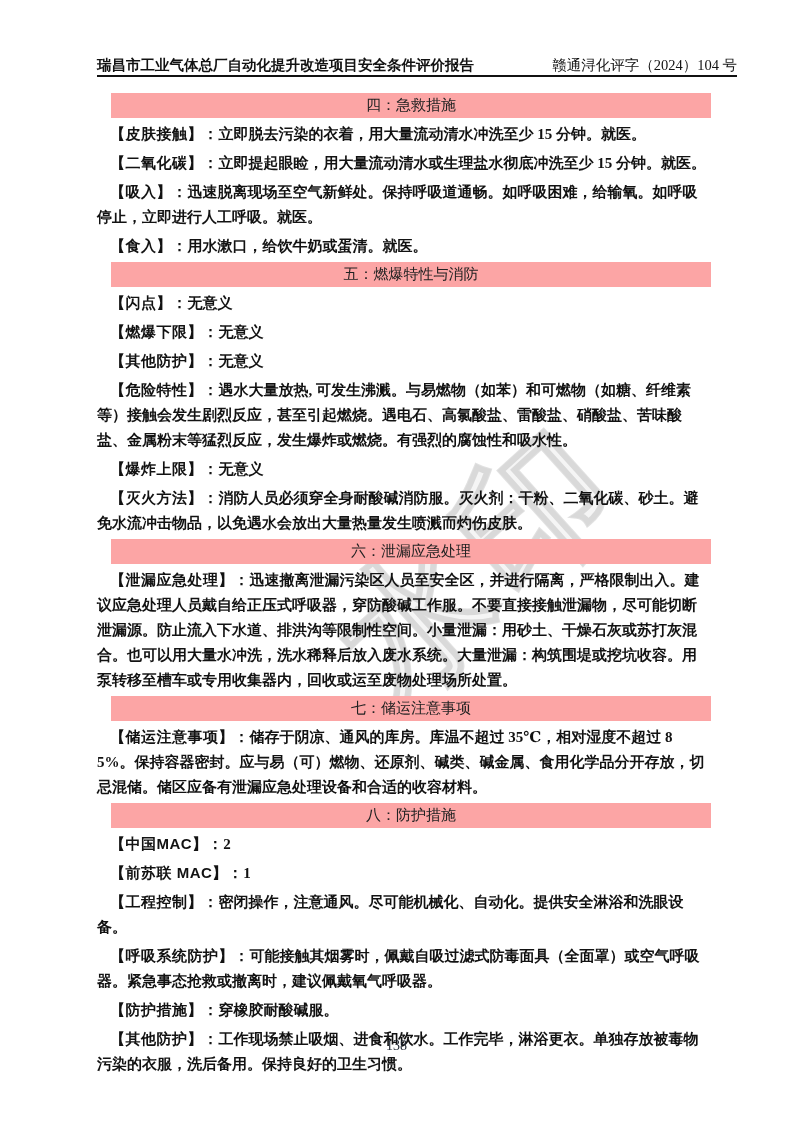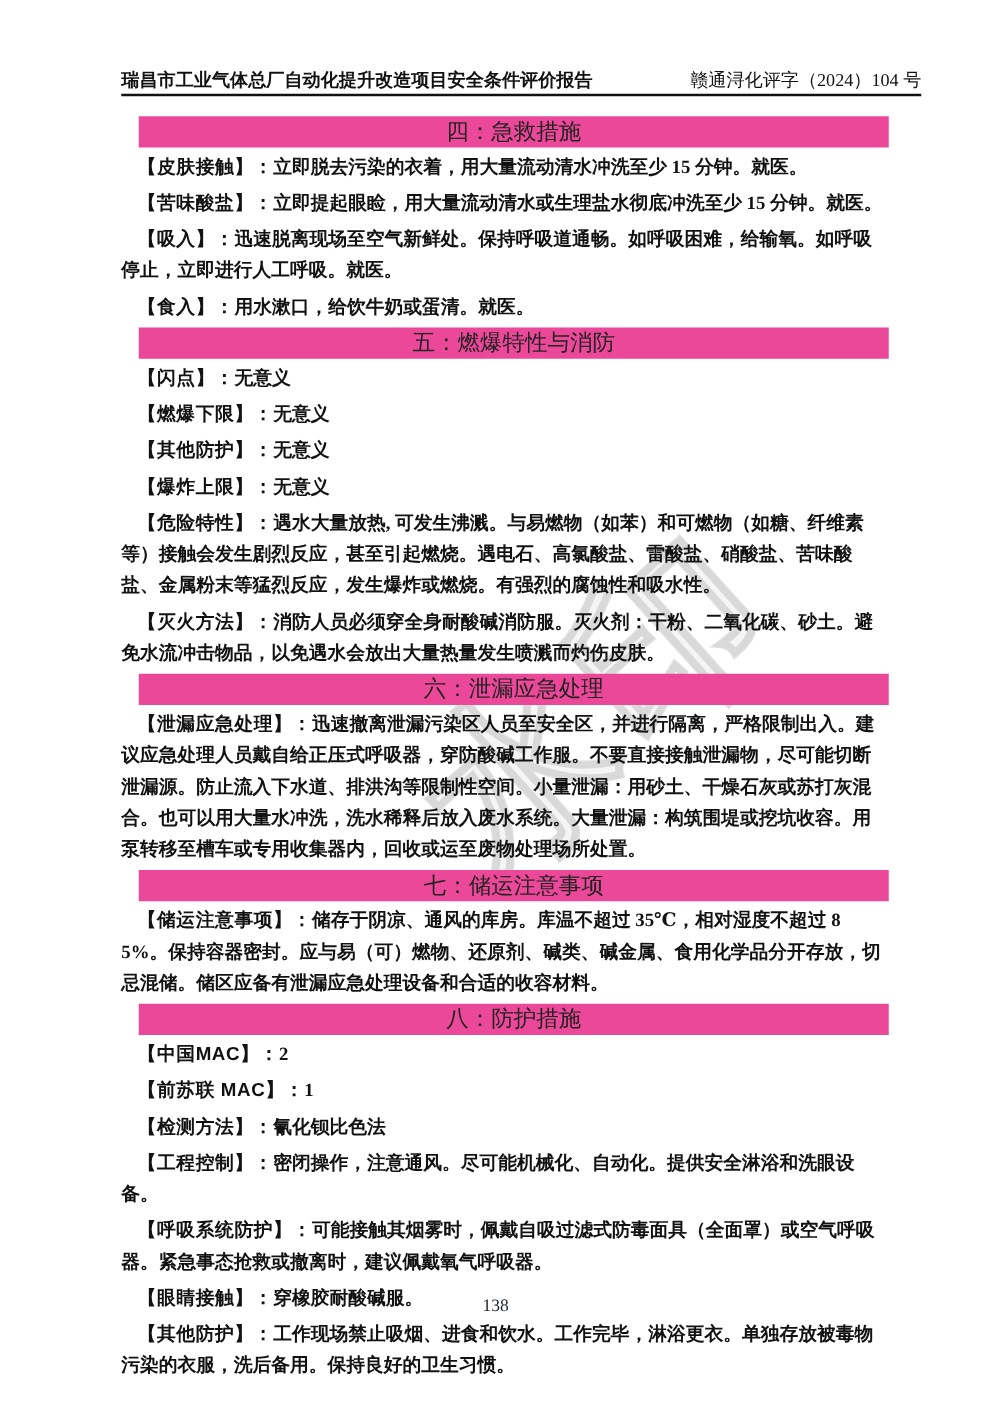--- a/index.html
+++ b/index.html
@@ -16,22 +16,22 @@
     display:flex;justify-content:space-between;align-items:flex-end;
     border-bottom:2px solid #111;padding-bottom:0;
     font-size:14.5px;font-weight:bold;line-height:19px;
   }
   .header .h-right{font-weight:normal;}
   
   .content{
     position:absolute;top:90px;left:97px;width:612px;
   }
   .section-heading{
-    background:#ec4899;color:#222;
-    text-align:center;font-size:18px;line-height:23px;
+    background:#fca5a5;color:#222;
+    text-align:center;font-size:15px;line-height:23px;
     margin:3px -2px 3px 14px;  
     padding:1px 0;
   }
   .item{
     margin:3px 0;font-size:15px;line-height:25px;
     text-indent:13px; 
     word-break:break-all;
   }
   .item .label{
     font-family:"Liberation Sans","DejaVu Sans",sans-serif;
@@ -63,41 +63,40 @@
   <div class="header">
     <span class="h-left">瑞昌市工业气体总厂自动化提升改造项目安全条件评价报告</span>
     <span class="h-right">赣通浔化评字（2024）104 号</span>
   </div>
 
   <div class="watermark">水印</div>
 
   <div class="content">
       <div class="section-heading">四：急救措施</div>
       <p class="item"><span class="label">【皮肤接触】：</span><span class="value">立即脱去污染的衣着，用大量流动清水冲洗至少 15 分钟。就医。</span></p>
-      <p class="item"><span class="label">【苦味酸盐】：</span><span class="value">立即提起眼睑，用大量流动清水或生理盐水彻底冲洗至少 15 分钟。就医。</span></p>
+      <p class="item"><span class="label">【二氧化碳】：</span><span class="value">立即提起眼睑，用大量流动清水或生理盐水彻底冲洗至少 15 分钟。就医。</span></p>
       <p class="item"><span class="label">【吸入】：</span><span class="value">迅速脱离现场至空气新鲜处。保持呼吸道通畅。如呼吸困难，给输氧。如呼吸停止，立即进行人工呼吸。就医。</span></p>
       <p class="item"><span class="label">【食入】：</span><span class="value">用水漱口，给饮牛奶或蛋清。就医。</span></p>
       <div class="section-heading">五：燃爆特性与消防</div>
       <p class="item"><span class="label">【闪点】：</span><span class="value">无意义</span></p>
       <p class="item"><span class="label">【燃爆下限】：</span><span class="value">无意义</span></p>
       <p class="item"><span class="label">【其他防护】：</span><span class="value">无意义</span></p>
+      <p class="item"><span class="label">【危险特性】：</span><span class="value">遇水大量放热, 可发生沸溅。与易燃物（如苯）和可燃物（如糖、纤维素等）接触会发生剧烈反应，甚至引起燃烧。遇电石、高氯酸盐、雷酸盐、硝酸盐、苦味酸盐、金属粉末等猛烈反应，发生爆炸或燃烧。有强烈的腐蚀性和吸水性。</span></p>
       <p class="item"><span class="label">【爆炸上限】：</span><span class="value">无意义</span></p>
-      <p class="item"><span class="label">【危险特性】：</span><span class="value">遇水大量放热, 可发生沸溅。与易燃物（如苯）和可燃物（如糖、纤维素等）接触会发生剧烈反应，甚至引起燃烧。遇电石、高氯酸盐、雷酸盐、硝酸盐、苦味酸盐、金属粉末等猛烈反应，发生爆炸或燃烧。有强烈的腐蚀性和吸水性。</span></p>
       <p class="item"><span class="label">【灭火方法】：</span><span class="value">消防人员必须穿全身耐酸碱消防服。灭火剂：干粉、二氧化碳、砂土。避免水流冲击物品，以免遇水会放出大量热量发生喷溅而灼伤皮肤。</span></p>
       <div class="section-heading">六：泄漏应急处理</div>
       <p class="item"><span class="label">【泄漏应急处理】：</span><span class="value">迅速撤离泄漏污染区人员至安全区，并进行隔离，严格限制出入。建议应急处理人员戴自给正压式呼吸器，穿防酸碱工作服。不要直接接触泄漏物，尽可能切断泄漏源。防止流入下水道、排洪沟等限制性空间。小量泄漏：用砂土、干燥石灰或苏打灰混合。也可以用大量水冲洗，洗水稀释后放入废水系统。大量泄漏：构筑围堤或挖坑收容。用泵转移至槽车或专用收集器内，回收或运至废物处理场所处置。</span></p>
       <div class="section-heading">七：储运注意事项</div>
       <p class="item"><span class="label">【储运注意事项】：</span><span class="value">储存于阴凉、通风的库房。库温不超过 35℃，相对湿度不超过 85%。保持容器密封。应与易（可）燃物、还原剂、碱类、碱金属、食用化学品分开存放，切忌混储。储区应备有泄漏应急处理设备和合适的收容材料。</span></p>
       <div class="section-heading">八：防护措施</div>
       <p class="item"><span class="label">【中国MAC】：</span><span class="value">2</span></p>
       <p class="item"><span class="label">【前苏联 MAC】：</span><span class="value">1</span></p>
-      <p class="item"><span class="label">【检测方法】：</span><span class="value">氰化钡比色法</span></p>
       <p class="item"><span class="label">【工程控制】：</span><span class="value">密闭操作，注意通风。尽可能机械化、自动化。提供安全淋浴和洗眼设备。</span></p>
       <p class="item"><span class="label">【呼吸系统防护】：</span><span class="value">可能接触其烟雾时，佩戴自吸过滤式防毒面具（全面罩）或空气呼吸器。紧急事态抢救或撤离时，建议佩戴氧气呼吸器。</span></p>
-      <p class="item"><span class="label">【眼睛接触】：</span><span class="value">穿橡胶耐酸碱服。</span></p>
+      <p class="item"><span class="label">【防护措施】：</span><span class="value">穿橡胶耐酸碱服。</span></p>
       <p class="item"><span class="label">【其他防护】：</span><span class="value">工作现场禁止吸烟、进食和饮水。工作完毕，淋浴更衣。单独存放被毒物污染的衣服，洗后备用。保持良好的卫生习惯。</span></p>
     </div>
 
   <div class="footer">
     <span>138</span>
   </div>
 
 </div>
 
 </body></html>

